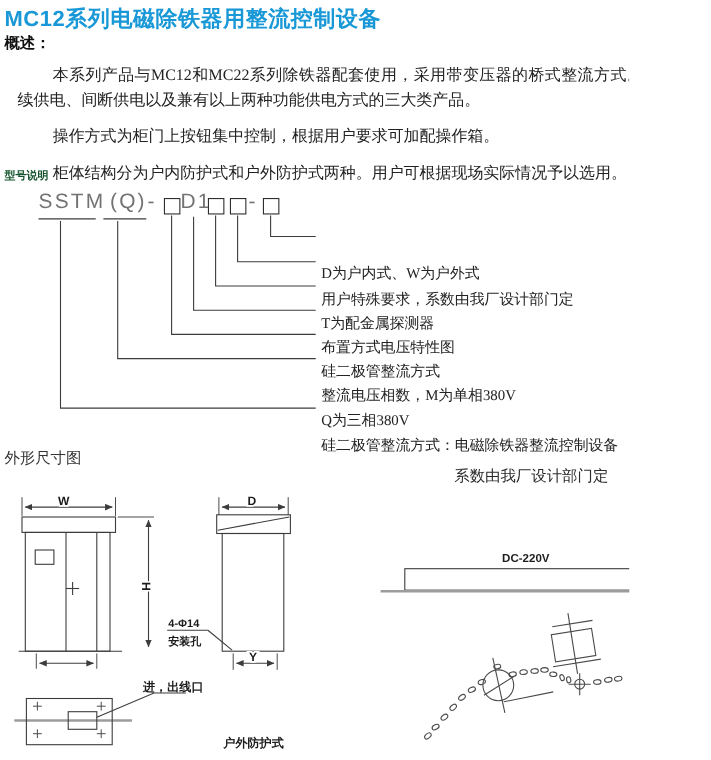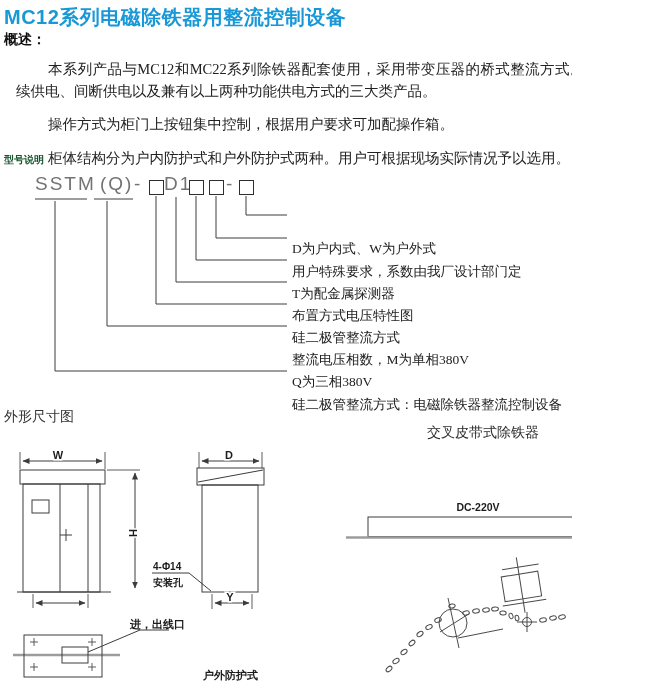--- a/index.html
+++ b/index.html
@@ -79,21 +79,21 @@
   <div class="model-label ml0">D为户内式、W为户外式</div>
   <div class="model-label ml2">T为配金属探测器</div>
   <div class="model-label ml1">用户特殊要求，系数由我厂设计部门定</div>
   <div class="model-label ml3">布置方式电压特性图</div>
   <div class="model-label ml4">硅二极管整流方式</div>
   <div class="model-label ml5">整流电压相数，M为单相380V</div>
   <div class="model-label ml6">Q为三相380V</div>
   <div class="model-label ml7">硅二极管整流方式：电磁除铁器整流控制设备</div>
 
   <div id="dim-heading" class="abs">外形尺寸图</div>
-  <div id="layout-heading" class="abs">交叉皮带式除铁器</div>
+  <div id="layout-heading" class="abs">系数由我厂设计部门定</div>
 
   <svg style="left:0;top:440px;" width="330" height="251" viewBox="0 440 330 251">
     <defs>
       <marker id="arr" markerWidth="9" markerHeight="8" refX="6.5" refY="3" orient="auto-start-reverse" markerUnits="userSpaceOnUse">
         <path d="M0,0 L7,3 L0,6 Z" fill="#3c3c3c"></path>
       </marker>
     </defs>
 
     <g>
       <line class="thin" x1="20" y1="452" x2="20" y2="469"></line>

